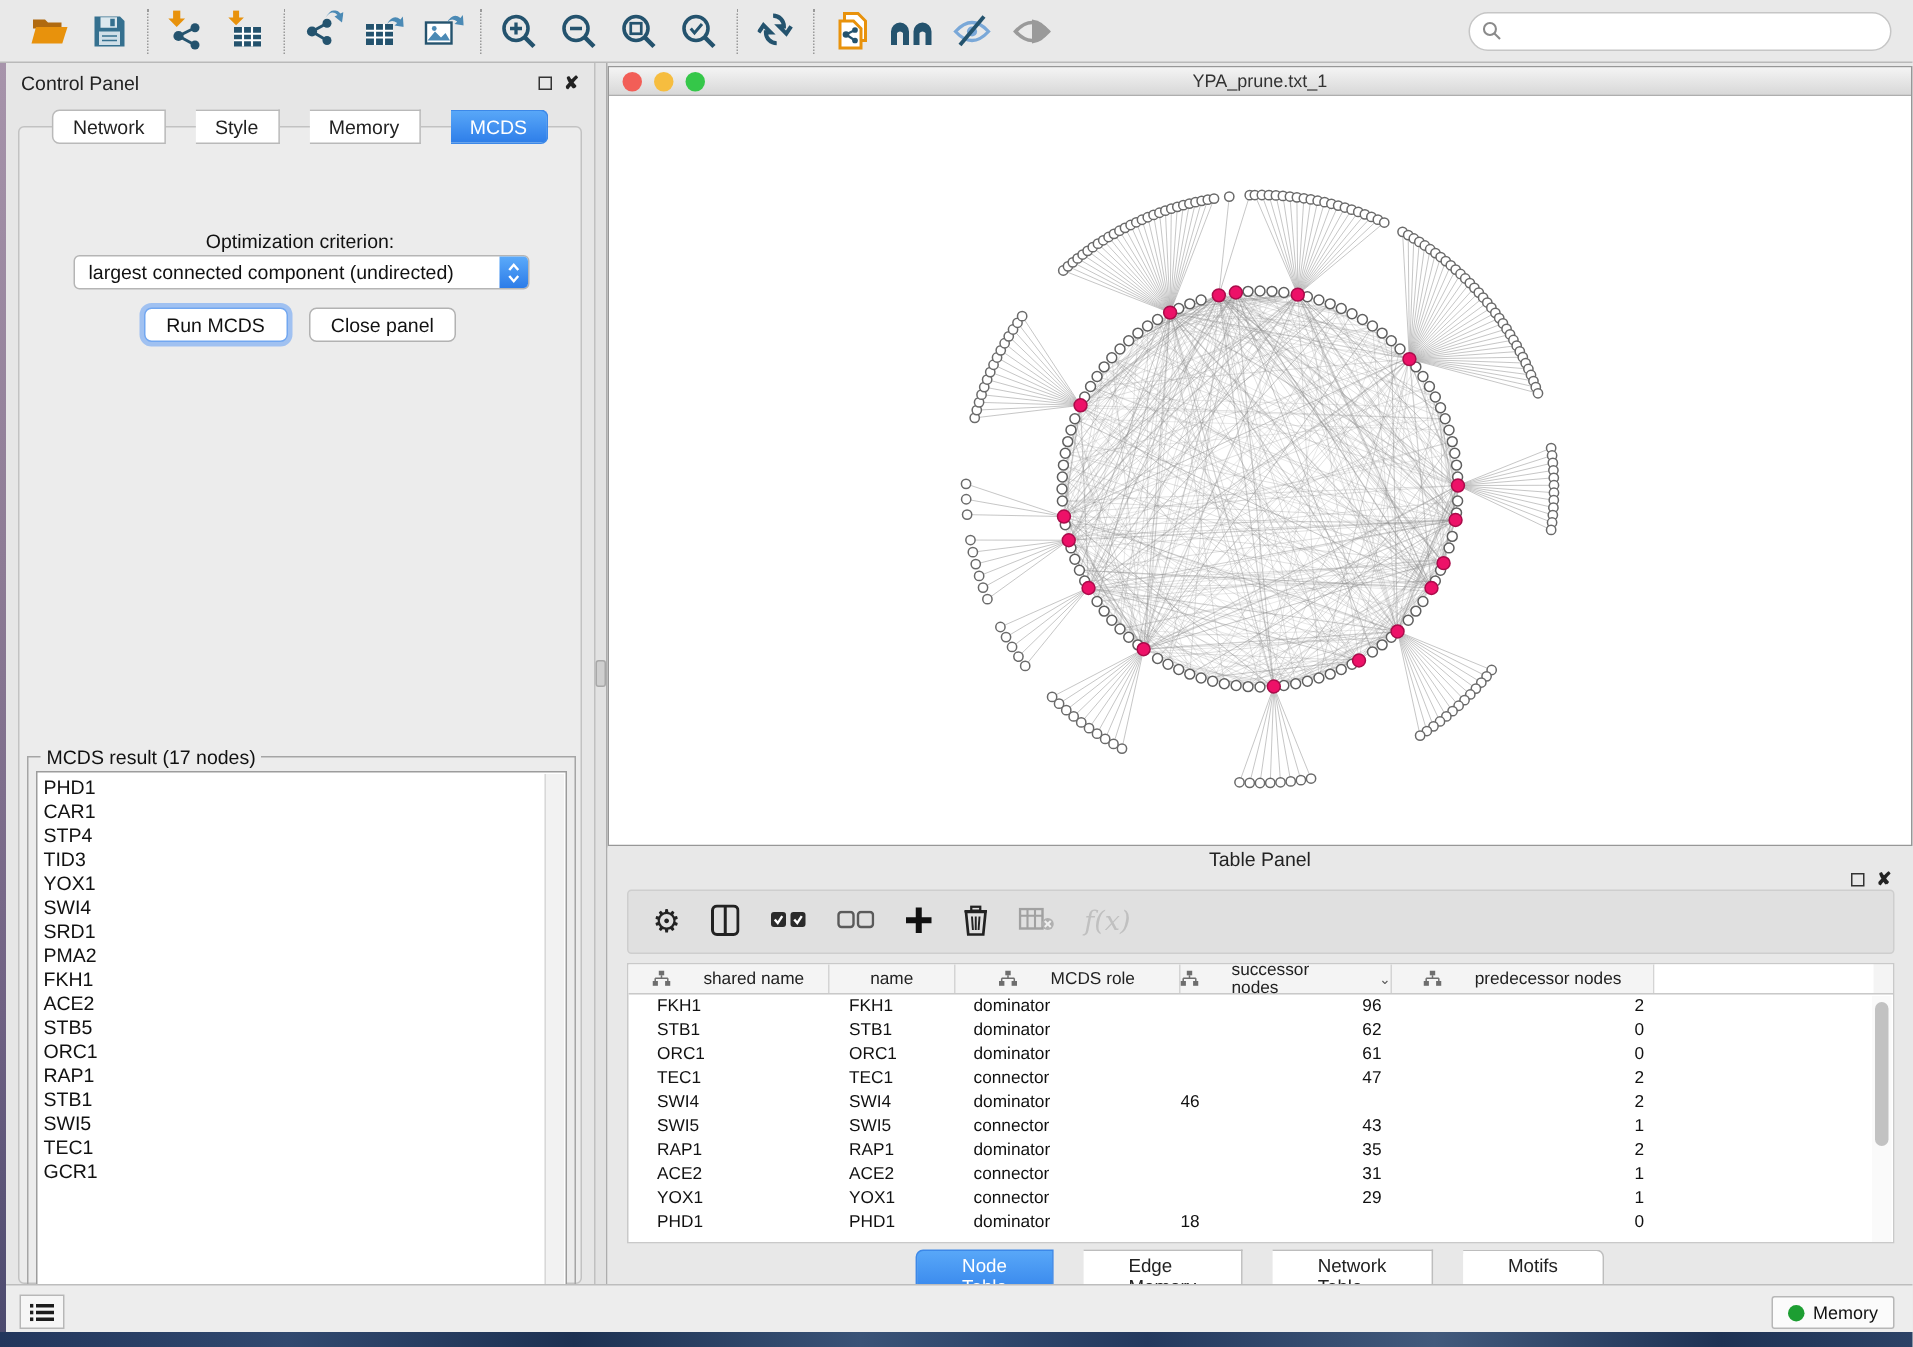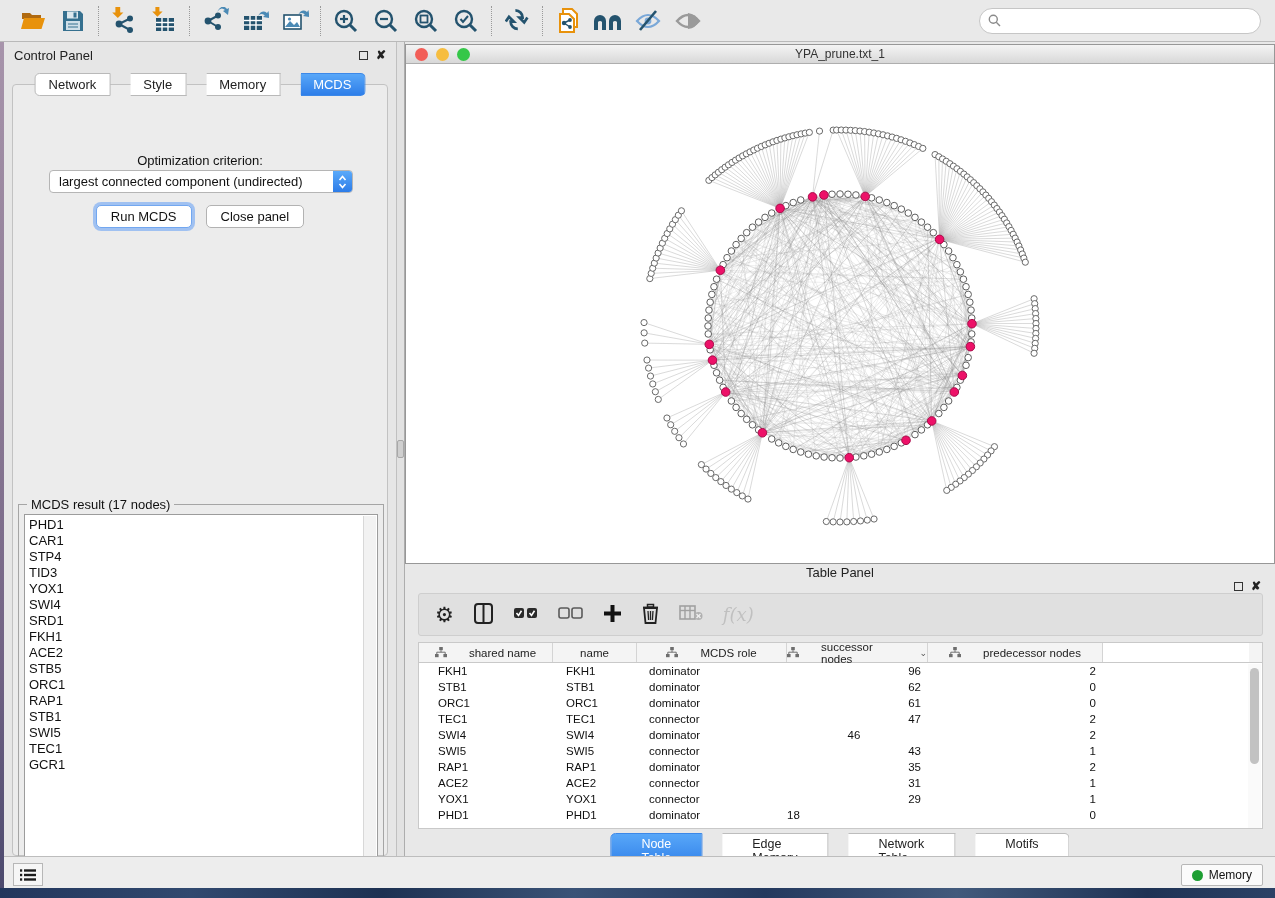--- a/index.html
+++ b/index.html
@@ -367,20 +367,21 @@
       <legend>MCDS result (17 nodes)</legend>
       <div id="mcds-list">
         <div class="rows" id="mcds-rows">
             <div class="row">PHD1</div>
             <div class="row">CAR1</div>
             <div class="row">STP4</div>
             <div class="row">TID3</div>
             <div class="row">YOX1</div>
             <div class="row">SWI4</div>
             <div class="row">SRD1</div>
+            <div class="row">PMA2</div>
             <div class="row">FKH1</div>
             <div class="row">ACE2</div>
             <div class="row">STB5</div>
             <div class="row">ORC1</div>
             <div class="row">RAP1</div>
             <div class="row">STB1</div>
             <div class="row">SWI5</div>
             <div class="row">TEC1</div>
             <div class="row">GCR1</div>
           </div>
@@ -1516,21 +1517,21 @@
             <div class="td" style="width: 84px; text-align: left; padding-left: 13px;">TEC1</div>
             <div class="td" style="width: 150px; text-align: left; padding-left: 12px;">connector</div>
             <div class="td" style="width: 141px; text-align: right; padding-right: 7px;">47</div>
             <div class="td" style="width: 175px; text-align: right; padding-right: 7px;">2</div>
             <div class="td" style="width: 146px; text-align: left; padding-left: 0px;"></div>
           </div>
           <div class="td-row">
             <div class="td" style="width: 134px; text-align: left; padding-left: 19px;">SWI4</div>
             <div class="td" style="width: 84px; text-align: left; padding-left: 13px;">SWI4</div>
             <div class="td" style="width: 150px; text-align: left; padding-left: 12px;">dominator</div>
-            <div class="td" style="width: 141px; text-align: center; padding-right: 7px;">46</div>
+            <div class="td" style="width: 141px; text-align: left; padding-right: 7px;">46</div>
             <div class="td" style="width: 175px; text-align: right; padding-right: 7px;">2</div>
             <div class="td" style="width: 146px; text-align: left; padding-left: 0px;"></div>
           </div>
           <div class="td-row">
             <div class="td" style="width: 134px; text-align: left; padding-left: 19px;">SWI5</div>
             <div class="td" style="width: 84px; text-align: left; padding-left: 13px;">SWI5</div>
             <div class="td" style="width: 150px; text-align: left; padding-left: 12px;">connector</div>
             <div class="td" style="width: 141px; text-align: right; padding-right: 7px;">43</div>
             <div class="td" style="width: 175px; text-align: right; padding-right: 7px;">1</div>
             <div class="td" style="width: 146px; text-align: left; padding-left: 0px;"></div>

